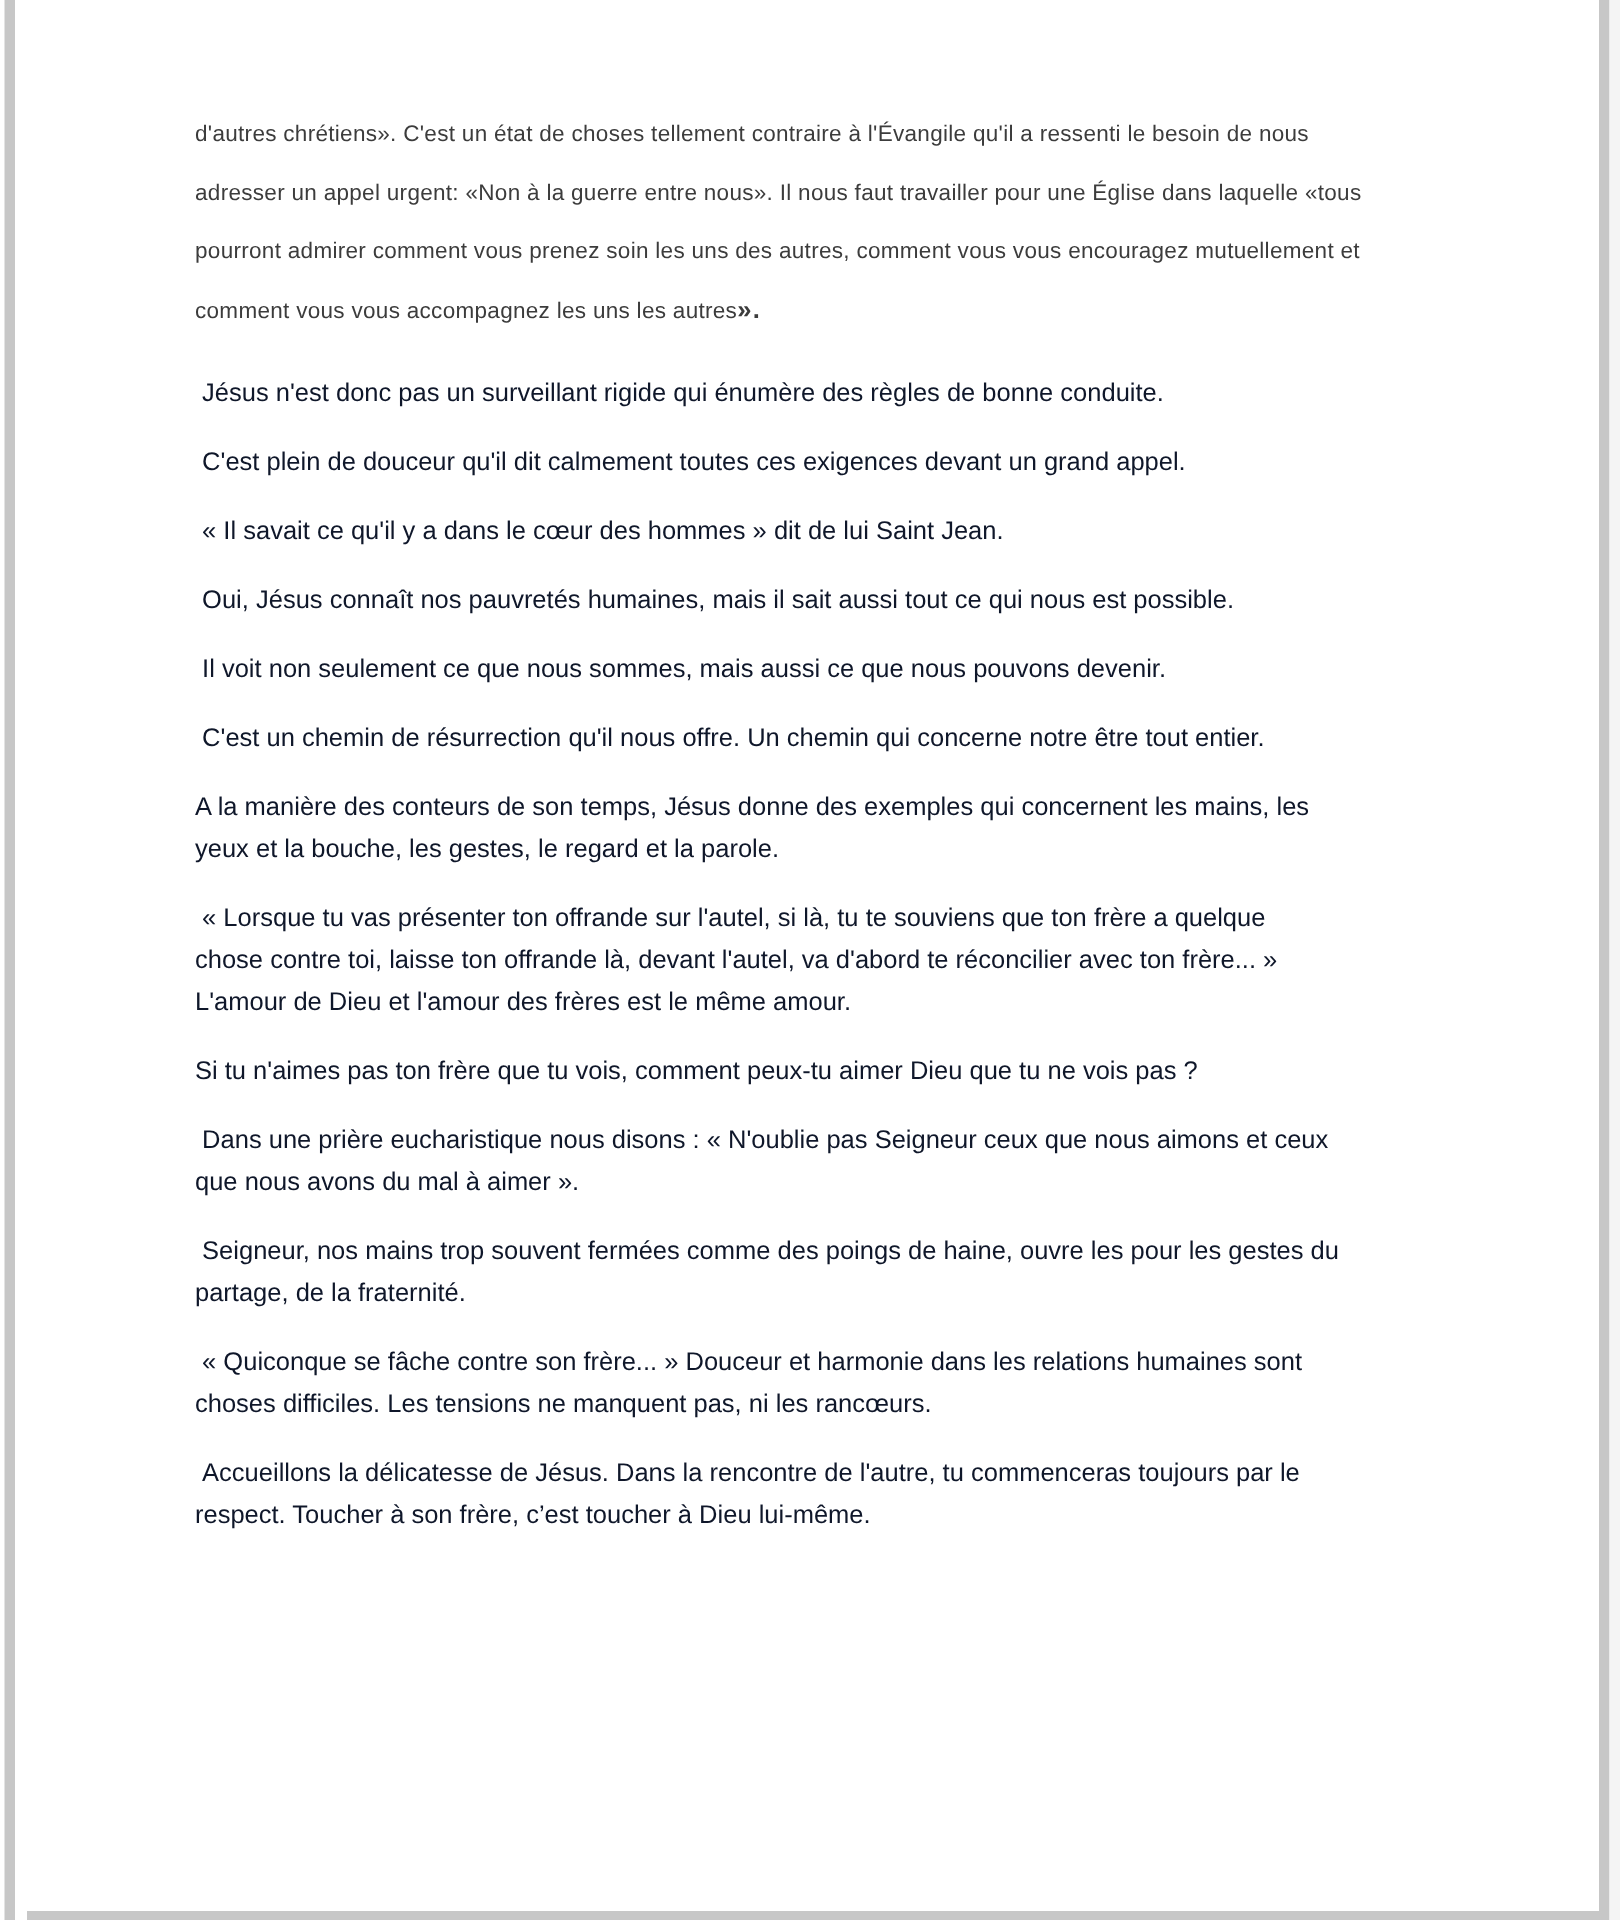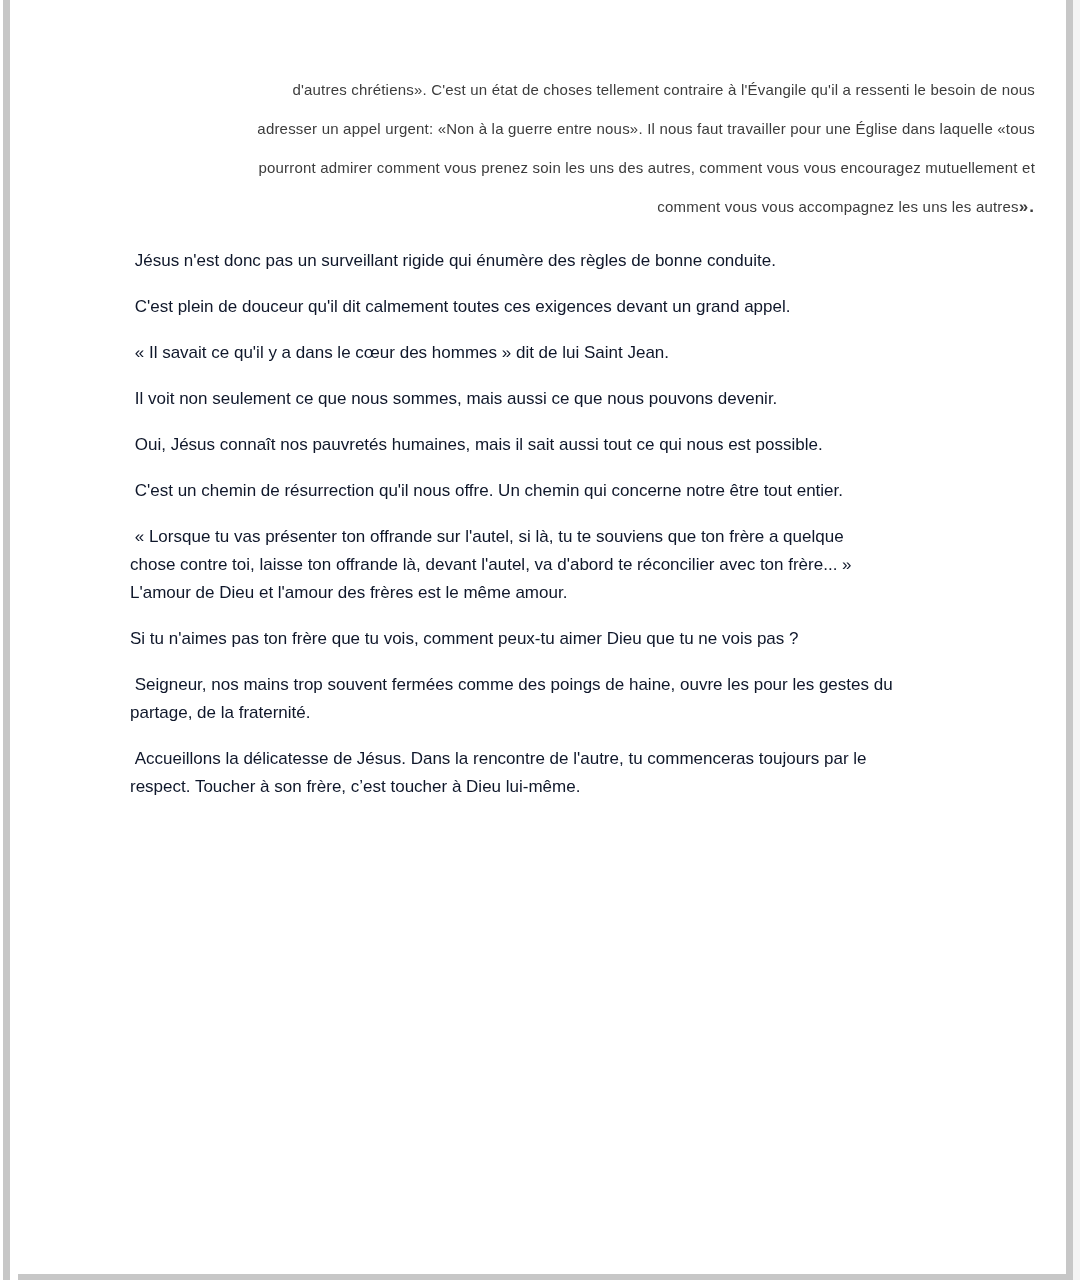--- a/index.html
+++ b/index.html
@@ -46,21 +46,20 @@
     width: 905px;
     padding-top: 70px;
   }
   .intro {
     margin: 0 0 21px 0;
     font-size: 15px;
     line-height: 39px;
     color: #3c3c3c;
     white-space: pre-wrap;
     letter-spacing: 0.2px;
-    text-align: right;
   }
   .intro .closing-mark {
     font-weight: bold;
     font-size: 17px;
     letter-spacing: 1px;
   }
   .para {
     margin: 0 0 18px 0;
     font-size: 17px;
     line-height: 28px;
@@ -79,25 +78,31 @@
 <div class="content">
 
   <p class="intro"><span>d'autres chrétiens». C'est un état de choses tellement contraire à l'Évangile qu'il a ressenti le besoin de nous
 adresser un appel urgent: «Non à la guerre entre nous». Il nous faut travailler pour une Église dans laquelle «tous
 pourront admirer comment vous prenez soin les uns des autres, comment vous vous encouragez mutuellement et
 comment vous vous accompagnez les uns les autres</span><span class="closing-mark">».</span></p>
 
   <p class="para"> Jésus n'est donc pas un surveillant rigide qui énumère des règles de bonne conduite.</p>
   <p class="para"> C'est plein de douceur qu'il dit calmement toutes ces exigences devant un grand appel.</p>
   <p class="para"> « Il savait ce qu'il y a dans le cœur des hommes » dit de lui Saint Jean.</p>
+  <p class="para"> Oui, Jésus connaît nos pauvretés humaines, mais il sait aussi tout ce qui nous est possible.</p>
   <p class="para"> Il voit non seulement ce que nous sommes, mais aussi ce que nous pouvons devenir.</p>
-  <p class="para"> Oui, Jésus connaît nos pauvretés humaines, mais il sait aussi tout ce qui nous est possible.</p>
   <p class="para"> C'est un chemin de résurrection qu'il nous offre. Un chemin qui concerne notre être tout entier.</p>
+  <p class="para">A la manière des conteurs de son temps, Jésus donne des exemples qui concernent les mains, les
+yeux et la bouche, les gestes, le regard et la parole.</p>
   <p class="para"> « Lorsque tu vas présenter ton offrande sur l'autel, si là, tu te souviens que ton frère a quelque
 chose contre toi, laisse ton offrande là, devant l'autel, va d'abord te réconcilier avec ton frère... »
 L'amour de Dieu et l'amour des frères est le même amour.</p>
   <p class="para">Si tu n'aimes pas ton frère que tu vois, comment peux-tu aimer Dieu que tu ne vois pas ?</p>
+  <p class="para"> Dans une prière eucharistique nous disons : « N'oublie pas Seigneur ceux que nous aimons et ceux
+que nous avons du mal à aimer ».</p>
   <p class="para"> Seigneur, nos mains trop souvent fermées comme des poings de haine, ouvre les pour les gestes du
 partage, de la fraternité.</p>
+  <p class="para"> « Quiconque se fâche contre son frère... » Douceur et harmonie dans les relations humaines sont
+choses difficiles. Les tensions ne manquent pas, ni les rancœurs.</p>
   <p class="para"> Accueillons la délicatesse de Jésus. Dans la rencontre de l'autre, tu commenceras toujours par le
 respect. Toucher à son frère, c’est toucher à Dieu lui-même.</p>
 
 </div>
 
 </body></html>

